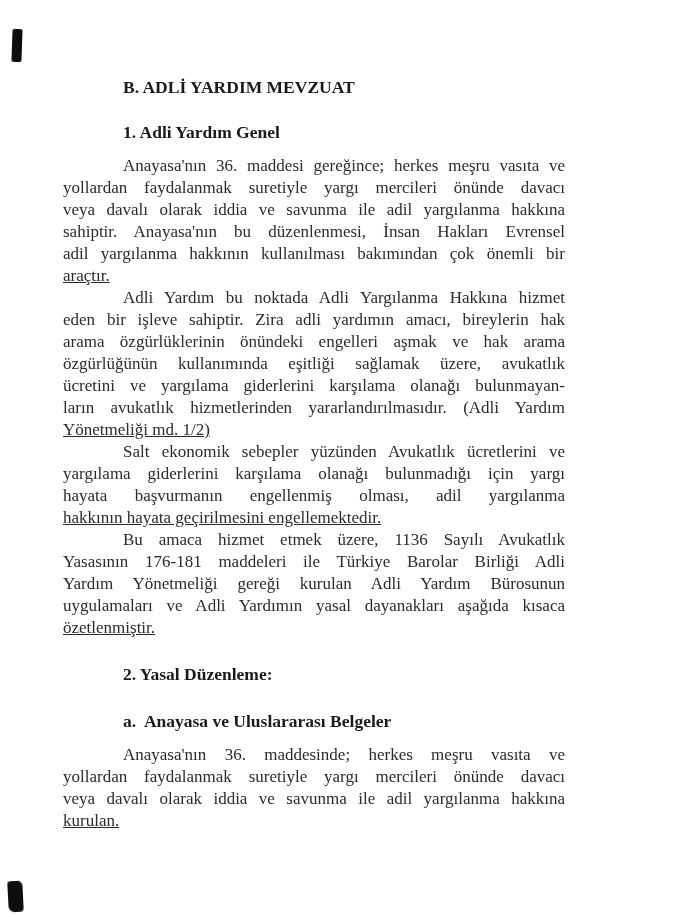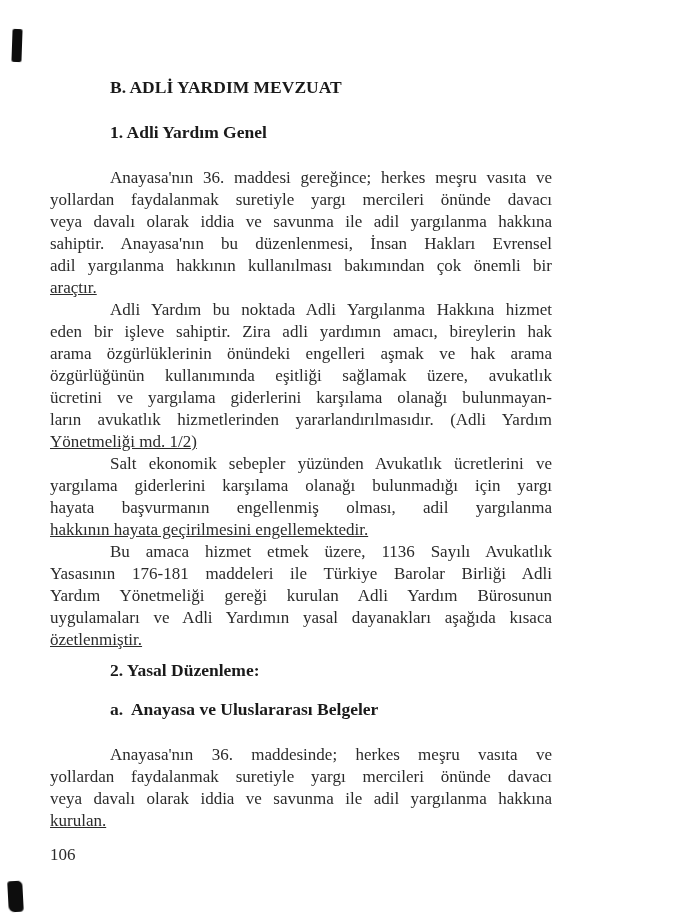--- a/index.html
+++ b/index.html
@@ -25,37 +25,37 @@
     position: absolute;
     background: var(--artifact);
     border-radius: 2px;
     filter: blur(0.4px);
   }
   .artifact-top    { left: 12px; top: 29px;  width: 10px; height: 33px; transform: rotate(2deg); }
   .artifact-bottom { left: 8px;  top: 881px; width: 15px; height: 31px; transform: rotate(-3deg); border-radius: 3px 5px 4px 6px; }
 
   .content {
     position: absolute;
-    left: 50px; top: 76px;
+    left: 63px; top: 76px;
     width: 502px;
     color: var(--body-text);
   }
   .h {
     font-weight: bold;
     color: var(--heading-text);
     font-size: 17.5px;
     line-height: 22px;
     padding-left: 60px;
   }
   .h-sub  { margin-top: 23px; }
-  .h-sec2 { margin-top: 8px; }
-  .h-sub2 { margin-top: 17px; }
+  .h-sec2 { margin-top: 24px; }
+  .h-sub2 { margin-top: 25px; }
 
   .para { font-size: 17px; }
-  .p-first { margin-top: 24px; }
+  .p-first { margin-top: 12px; }
   .para .line {
     line-height: 22px;
     text-align: justify;
     text-align-last: justify;
     text-justify: inter-word;
     white-space: normal;
   }
   .para .line.last { text-align-last: left; text-decoration: underline; }
   .para .line:first-child { text-indent: 60px; }
 
@@ -118,16 +118,15 @@
 
     <h2 class="h h-sub2">a.&nbsp; Anayasa ve Uluslararası Belgeler</h2>
 
     <div class="para p-first">
         <div class="line">Anayasa'nın 36. maddesinde; herkes meşru vasıta ve</div>
         <div class="line">yollardan faydalanmak suretiyle yargı mercileri önünde davacı</div>
         <div class="line">veya davalı olarak iddia ve savunma ile adil yargılanma hakkına</div>
         <div class="line last">kurulan.</div>
       </div>
 
-    <div class="page-number">106</div>
 
   </main>
 </div>
 
 </body></html>

